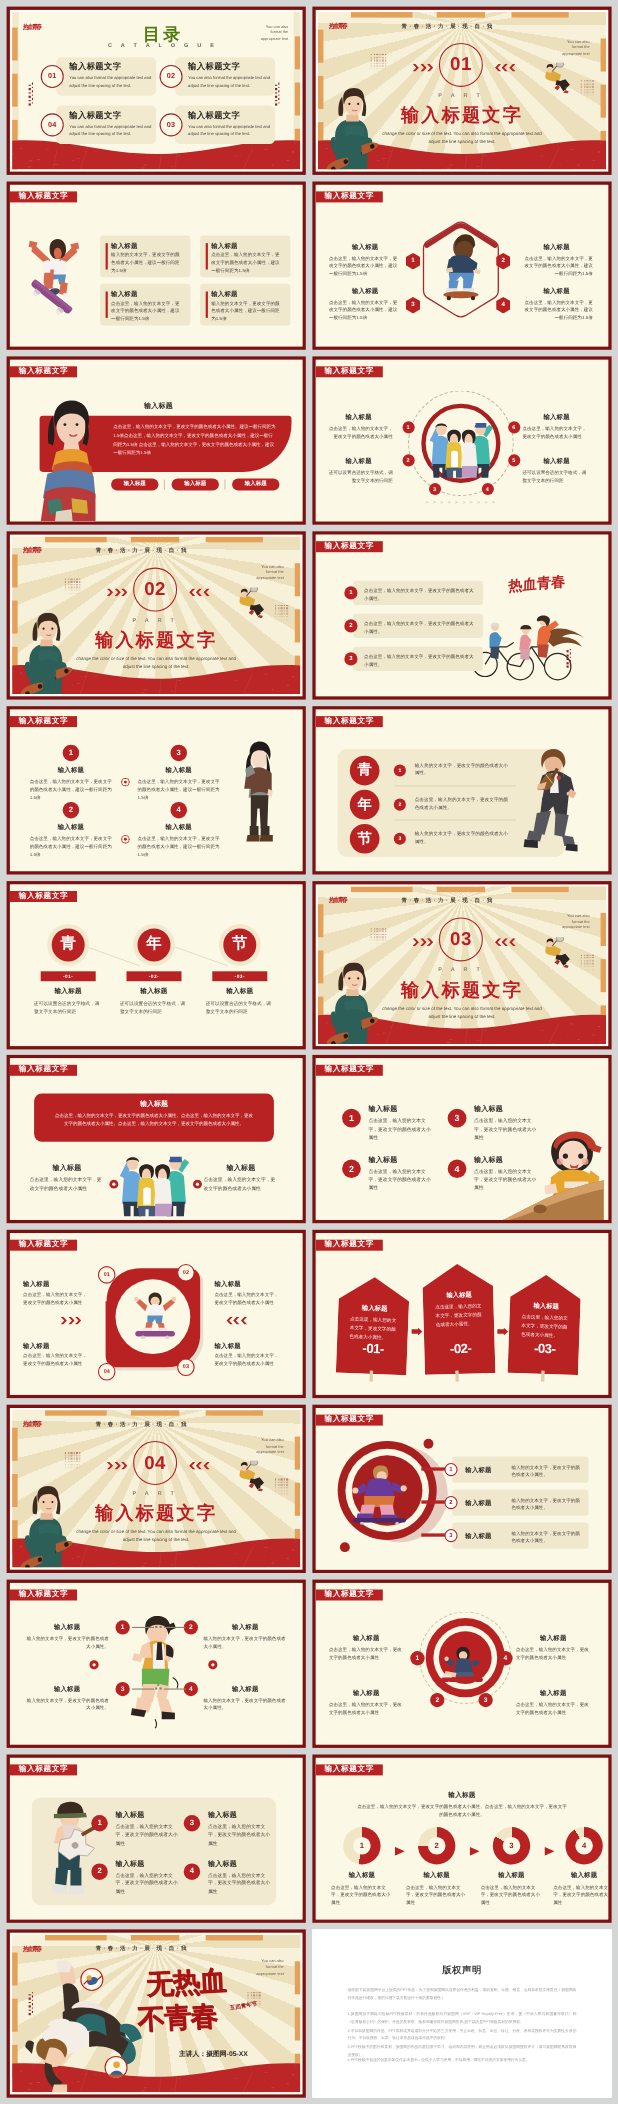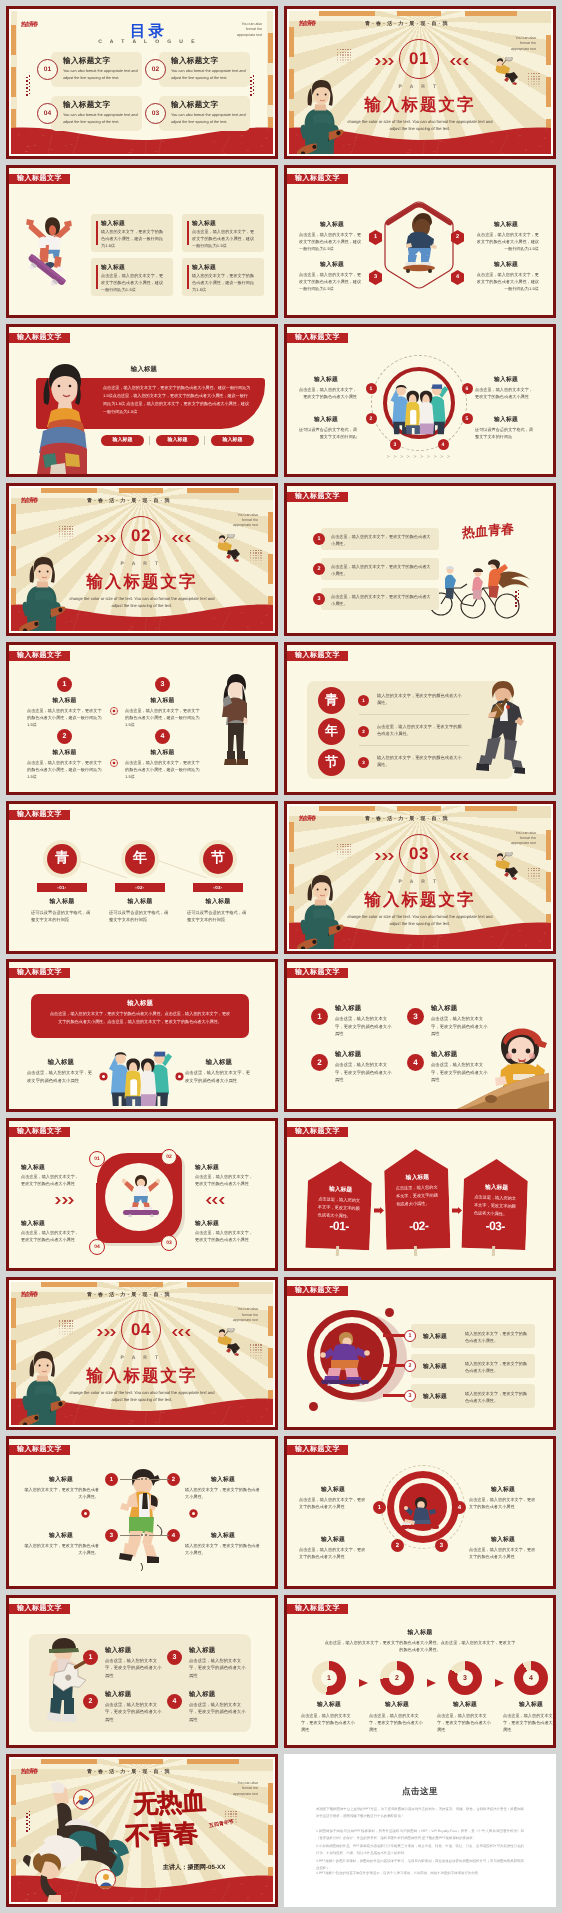--- a/index.html
+++ b/index.html
@@ -117,21 +117,21 @@
               <rect x="38.3" y="29.3" width="3.4" height="0.7" fill="#fff" opacity="0.12"></rect>
               <rect x="143.7" y="10.5" width="0.5" height="0.9" fill="#fff" opacity="0.16"></rect>
               <path d="M136 15 L134 34" stroke="#fff" stroke-width=".5" opacity=".13" fill="none"></path>
               <path d="M219 15 L210 34" stroke="#fff" stroke-width=".5" opacity=".13" fill="none"></path>
               <path d="M70 10 L62 34" stroke="#fff" stroke-width=".5" opacity=".13" fill="none"></path>
               <path d="M151 10 L148 34" stroke="#fff" stroke-width=".5" opacity=".13" fill="none"></path>
               <path d="M41 15 L37 34" stroke="#fff" stroke-width=".5" opacity=".13" fill="none"></path>
             </g>
           </svg>
           <div class="logo" style="left:10px;top:10px;font-size:5.2px">热血青春</div>
-          <div style="position:absolute;left:0;top:10px;width:275px;text-align:center;color:#1d4ed8;font-size:15.5px;font-weight:800;letter-spacing:3px">目录</div>
+          <div style="position:absolute;left:0;top:10px;width:275px;text-align:center;color:#4d7c0f;font-size:15.5px;font-weight:800;letter-spacing:3px">目录</div>
           <div style="position:absolute;left:6px;top:28px;width:262px;text-align:center;color:#6a6158;font-size:5px;letter-spacing:3.4px;font-weight:600">C A T A L O G U E</div>
           <div class="cnote" style="right:11px;top:11px;width:26px">You can also format the appropriate text</div>
           <div class="dotcol" style="left:15px;top:64px">
             <i style="left:0;top:1.8px"></i>
             <i style="left:2.6px;top:0.0px"></i>
             <i style="left:0;top:5.3px"></i>
             <i style="left:2.6px;top:3.5px"></i>
             <i style="left:0;top:8.8px"></i>
             <i style="left:2.6px;top:7.0px"></i>
             <i style="left:0;top:12.3px"></i>
@@ -2133,21 +2133,21 @@
               <circle cx="10" cy="7" r="3" fill="#e8a33a"></circle>
               <path d="M4 17 C5 11 15 11 16 17Z" fill="#3a5a9a"></path>
               <path d="M2 16 L19 16 L19 19 L2 19Z" fill="#b85a2a"></path>
             </svg></div>
         </div>
       </div>
     </div>
 <div class="slide" style="left:284px;top:1753.9px;background:#ffffff">
       <div class="inner" style="left:0;top:0;width:272px;height:153px;background:#fff">
         <div class="stage plain" style="width:272px;height:153px;background:#fff">
-          <div style="position:absolute;left:0;top:32px;width:272px;text-align:center;color:#3a3a3a;font-size:8.5px;font-weight:700;letter-spacing:.5px">点击这里</div>
+          <div style="position:absolute;left:0;top:32px;width:272px;text-align:center;color:#3a3a3a;font-size:8.5px;font-weight:700;letter-spacing:.5px">版权声明</div>
           <div style="position:absolute;left:32px;top:52px;width:208px;color:#9a9a9a;font-size:3.4px;line-height:2.1;text-align:justify">感谢您下载摄图网平台上提供的PPT作品，为了您和摄图网以及原创作者的利益，请勿复制、传播、销售，否则将承担法律责任！摄图网将对作品进行维权，按照传播下载次数进行十倍的索取赔偿！</div>
           <div style="position:absolute;left:32px;top:74px;width:208px;color:#9a9a9a;font-size:3.4px;line-height:2.1;text-align:justify">1.摄图网源于网络与投稿PPT模板素材，所有作品版权均归摄图网（VRF：VIP Royalty-Free）所有，受《中华人民共和国著作权法》和《世界版权公约》的保护。作品的所有权、版权和著作权归摄图网所有,您下载的是PPT模板素材的使用权;</div>
           <div style="position:absolute;left:32px;top:89px;width:208px;color:#9a9a9a;font-size:3.4px;line-height:2.1;text-align:justify">2.不得将摄图网的作品、PPT素材或其组成部分分享给第三方使用，禁止出租、转售、出借、转让、分发、发布或授权许可为实质性分发的行为。不得转授权、出卖、转让本作品或画本作品中的权利;</div>
           <div style="position:absolute;left:32px;top:104px;width:208px;color:#9a9a9a;font-size:3.4px;line-height:2.1;text-align:justify">3.PPT模板中的图片和素材，摄图网的作品内容仅限于学习、培训和内部使用，商业用途必须获得摄图网授权许可（请与摄图网联系获取商业授权）;</div>
           <div style="position:absolute;left:32px;top:116px;width:208px;color:#9a9a9a;font-size:3.4px;line-height:2.1;text-align:justify">4.PPT模板中包含的创意字体仅作参考显示，仅供个人学习使用，不得商用。网站不对您的字体使用行为负责。</div>
         </div>
       </div>
     </div>
 </div>
 

